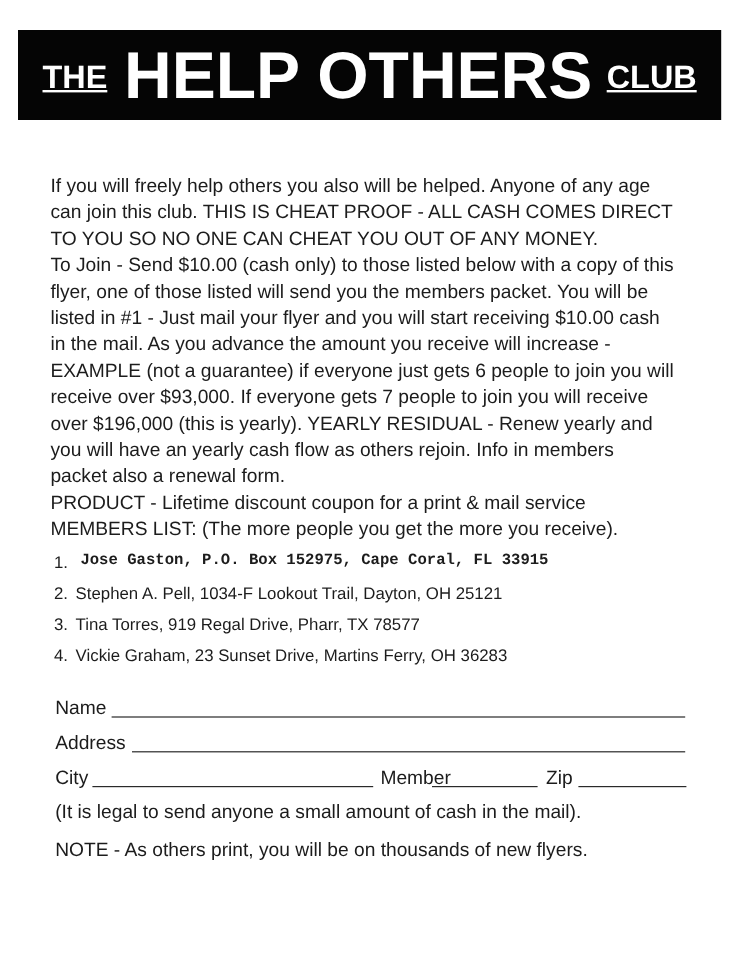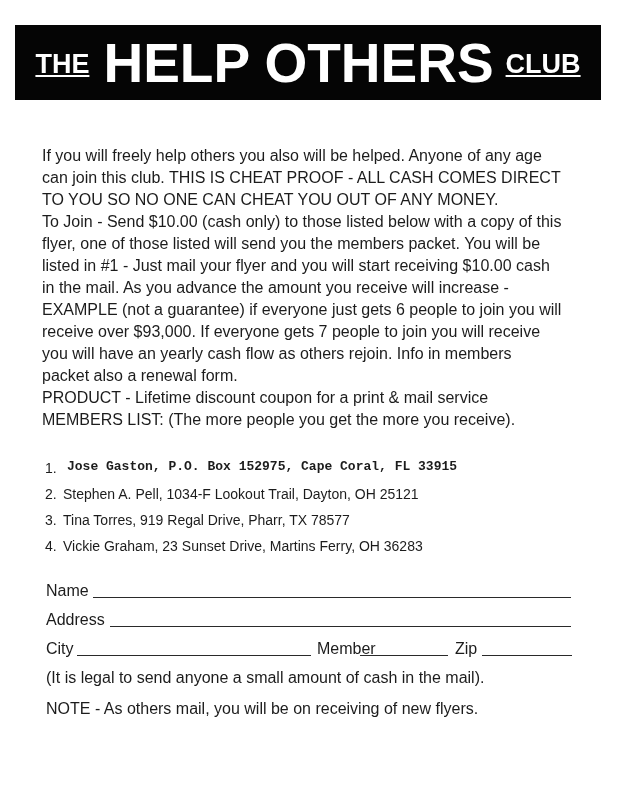--- a/index.html
+++ b/index.html
@@ -50,20 +50,21 @@
 <div class="para">
   <div>If you will freely help others you also will be helped. Anyone of any age</div>
   <div>can join this club. THIS IS CHEAT PROOF - ALL CASH COMES DIRECT</div>
   <div>TO YOU SO NO ONE CAN CHEAT YOU OUT OF ANY MONEY.</div>
   <div>To Join - Send $10.00 (cash only) to those listed below with a copy of this</div>
   <div>flyer, one of those listed will send you the members packet. You will be</div>
   <div>listed in #1 - Just mail your flyer and you will start receiving $10.00 cash</div>
   <div>in the mail. As you advance the amount you receive will increase -</div>
   <div>EXAMPLE (not a guarantee) if everyone just gets 6 people to join you will</div>
   <div>receive over $93,000. If everyone gets 7 people to join you will receive</div>
+  <div>over $196,000 (this is yearly). YEARLY RESIDUAL - Renew yearly and</div>
   <div>you will have an yearly cash flow as others rejoin. Info in members</div>
   <div>packet also a renewal form.</div>
   <div>PRODUCT - Lifetime discount coupon for a print &amp; mail service</div>
   <div>MEMBERS LIST: (The more people you get the more you receive).</div>
 </div>
 
 <div class="members">
   <div class="row">
     <span class="num">1.</span><span class="mono">Jose Gaston, P.O. Box 152975, Cape Coral, FL 33915</span>
   </div>
@@ -89,14 +90,14 @@
   </div>
   <div class="row">
     <span>City</span>
     <span class="line" style="left: 31px; width: 234px;"></span>
     <span class="abs" style="left: 271px;">Member</span>
     <span class="line" style="left: 314px; width: 88px;"></span>
     <span class="abs" style="left: 409px;">Zip</span>
     <span class="line" style="left: 436px; width: 90px;"></span>
   </div>
   <div class="row">(It is legal to send anyone a small amount of cash in the mail).</div>
-  <div class="row" style="margin-top: 2px;">NOTE - As others mail, you will be on receiving of new flyers.</div>
+  <div class="row" style="margin-top: 2px;">NOTE - As others print, you will be on thousands of new flyers.</div>
 </div>
 
 </body></html>

